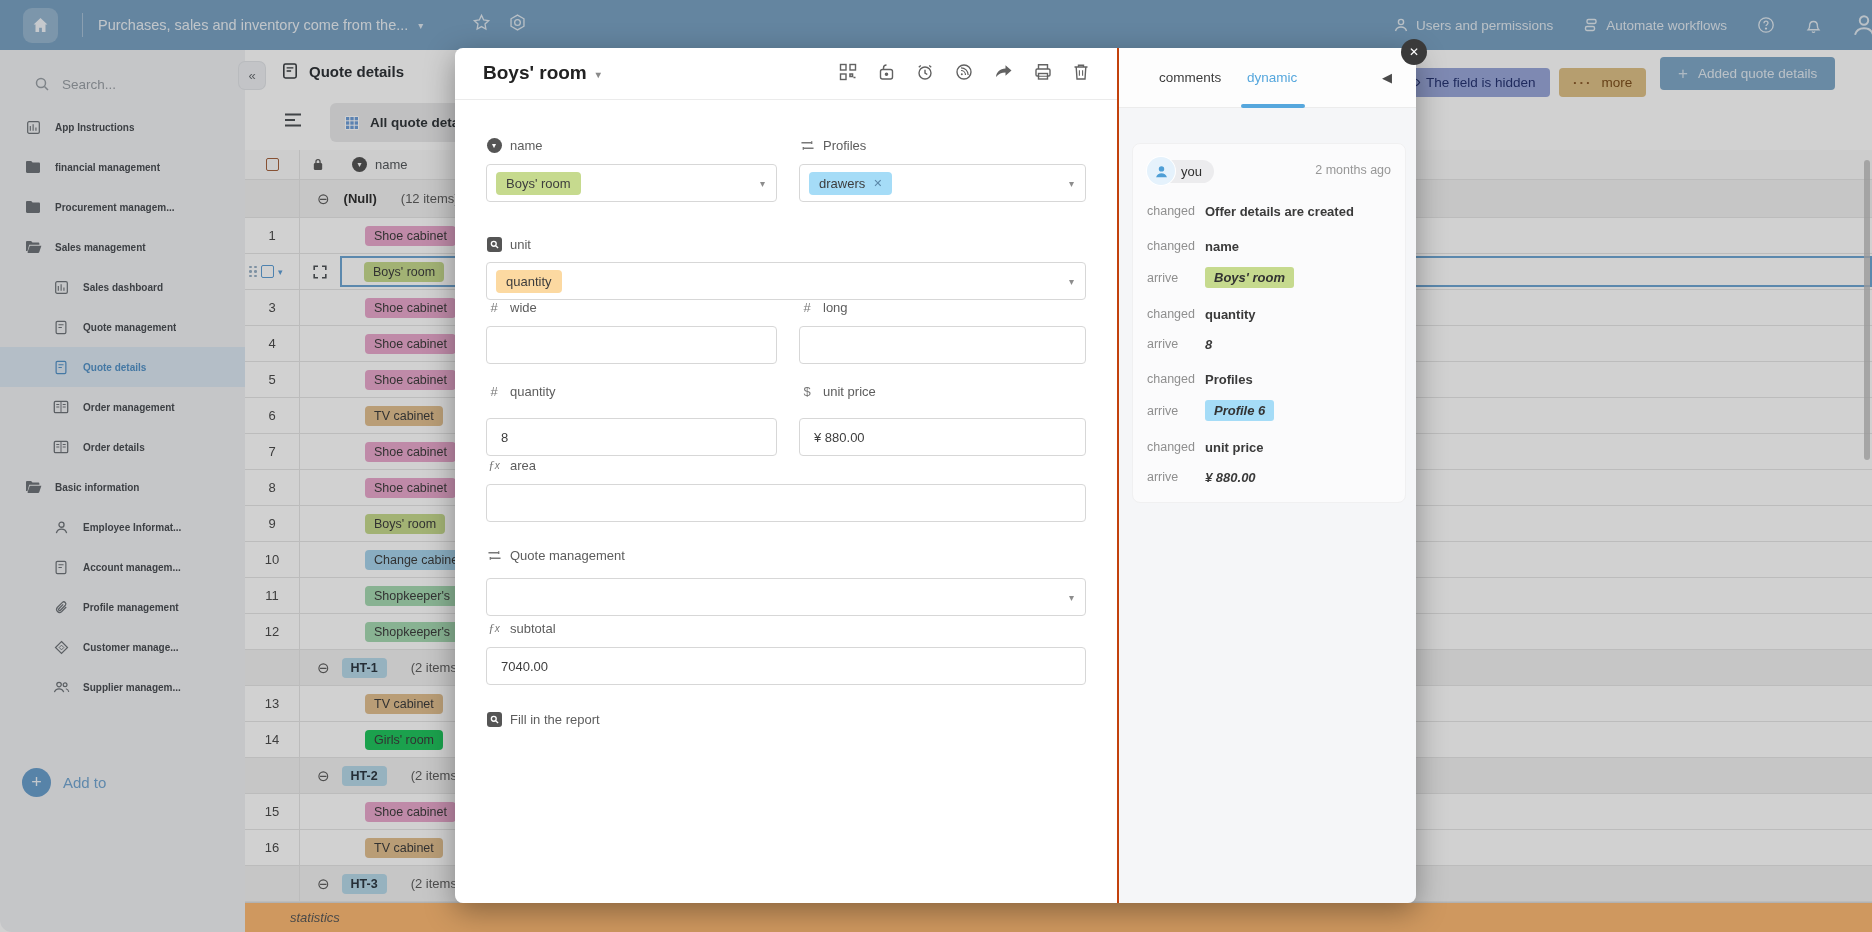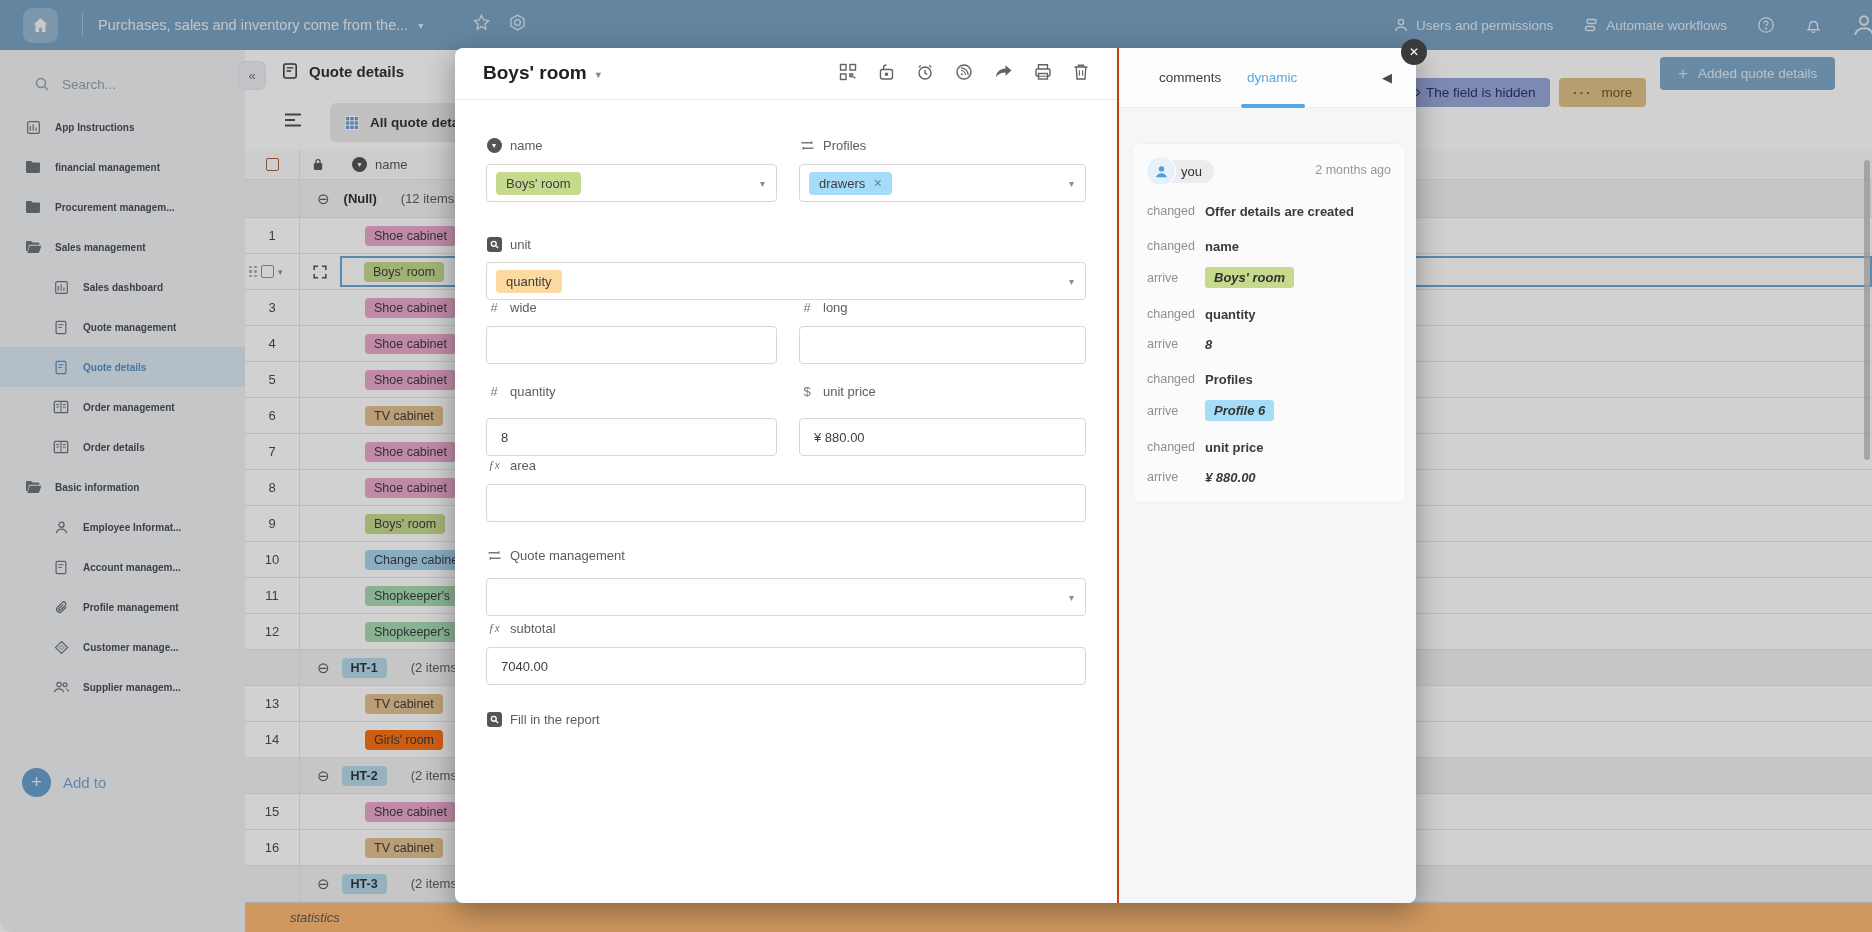--- a/index.html
+++ b/index.html
@@ -64,21 +64,21 @@
   .expand-ic{margin-left:13px;color:#4f5357;z-index:1;}
   .drag-dots{display:inline-grid;grid-template-columns:3px 3px;gap:2px;}
   .drag-dots i{width:2.5px;height:2.5px;background:#9ab1c6;border-radius:50%;}
   .sel-check{width:13px;height:13px;border:1.5px solid #5f9fd6;border-radius:2px;background:#fff;}
   .sel-caret{color:#5f9fd6;font-size:9px;}
   .statbar{position:absolute;left:0;top:852px;width:1627px;height:30px;background:#fdba74;border-top:1px solid #dadada;display:flex;align-items:center;}
   .statbar span{margin-left:45px;font-style:italic;font-size:13px;color:#5a5a5a;}
   .vscroll{position:absolute;right:2px;top:110px;width:6px;height:300px;background:#bdbdbd;border-radius:3px;opacity:.8;}
 
   
-  .banner-badge{position:absolute;top:28px;height:29px;border-radius:4px;display:flex;align-items:center;font-size:13.5px;}
+  .banner-badge{position:absolute;top:18px;height:29px;border-radius:4px;display:flex;align-items:center;font-size:13.5px;}
   .b-hidden{left:1153px;padding:0 14px 0 28px;background:#9aa8da;color:#273472;}
   .b-hidden .eye{position:absolute;left:8px;top:7px;color:#273472;}
   .b-more{left:1314px;padding:0 14px;background:#dfc188;color:#7c4f1d;gap:9px;}
   .b-more .dots{letter-spacing:2px;font-weight:bold;color:#8a5a2a;}
   .b-add{left:1415px;top:7px;height:33px;padding:0 18px;background:#81a9c8;color:#e3ecf4;border-radius:4px;gap:10px;}
   .b-add .pl{font-size:17px;color:#d4e2ee;}
 
   
   .dim{position:absolute;inset:0;background:rgba(0,0,0,0.18);z-index:5;}
 
@@ -502,21 +502,21 @@
         </div>
         <div class="trow">
           <div class="col-num">13</div>
           <div class="col-name">
             <span class="cell-tag" style="background:#e2c091">TV cabinet</span>
           </div>
         </div>
         <div class="trow">
           <div class="col-num">14</div>
           <div class="col-name">
-            <span class="cell-tag" style="background:#f97316">Girls' room</span>
+            <span class="cell-tag" style="background:#22c55e">Girls' room</span>
           </div>
         </div>
         <div class="trow group">
           <div class="col-num"></div>
           <div class="col-name">
             <span class="gminus">⊖</span>
             <span class="cell-tag ht" style="background:#b7d9ea">HT-2</span>
             <span class="gcount">(2 items)</span>
           </div>
         </div>

